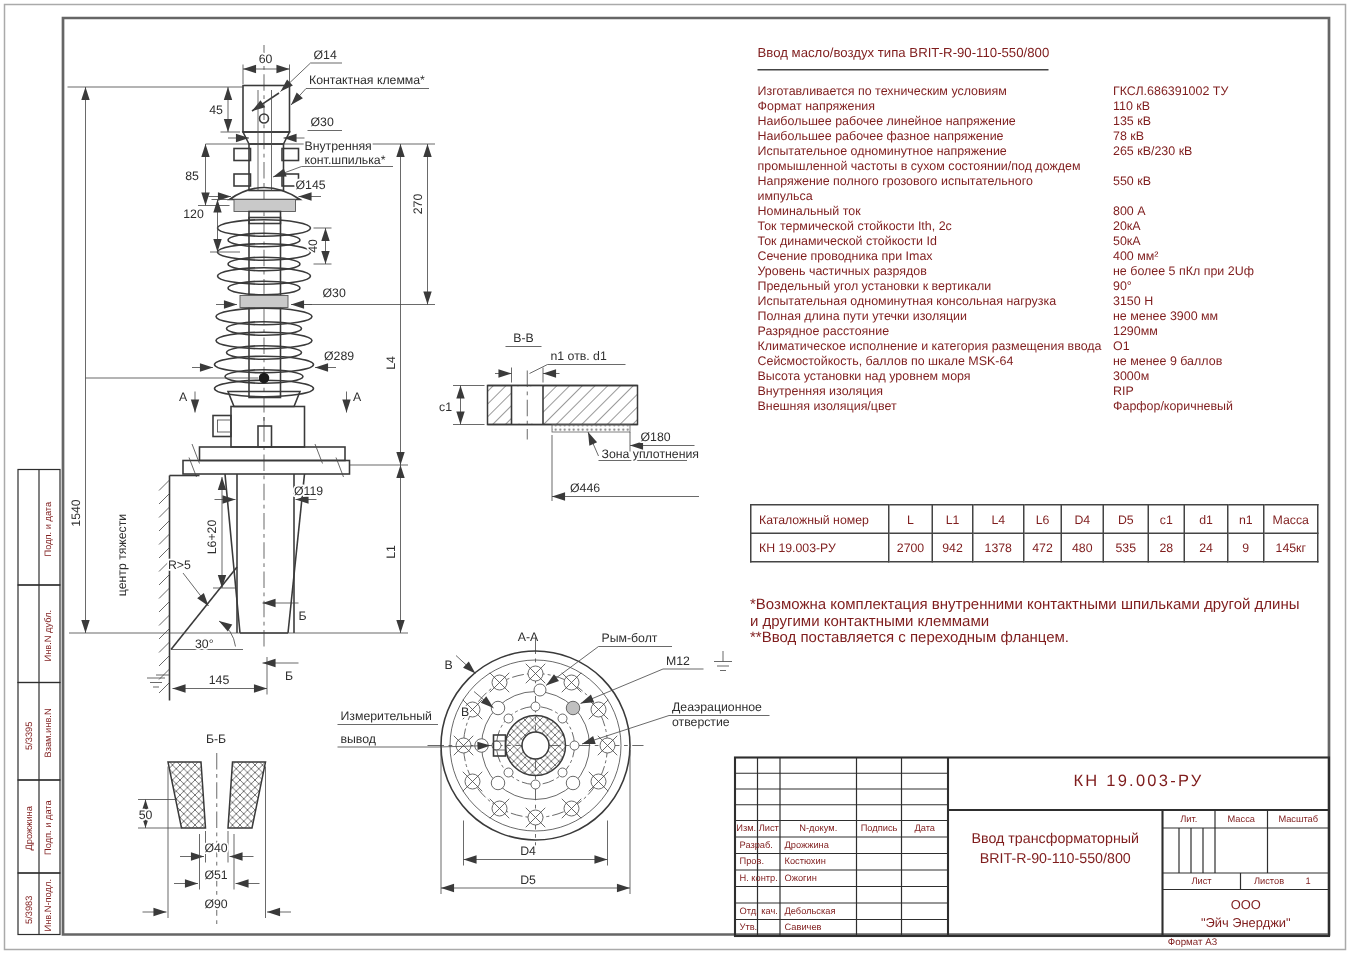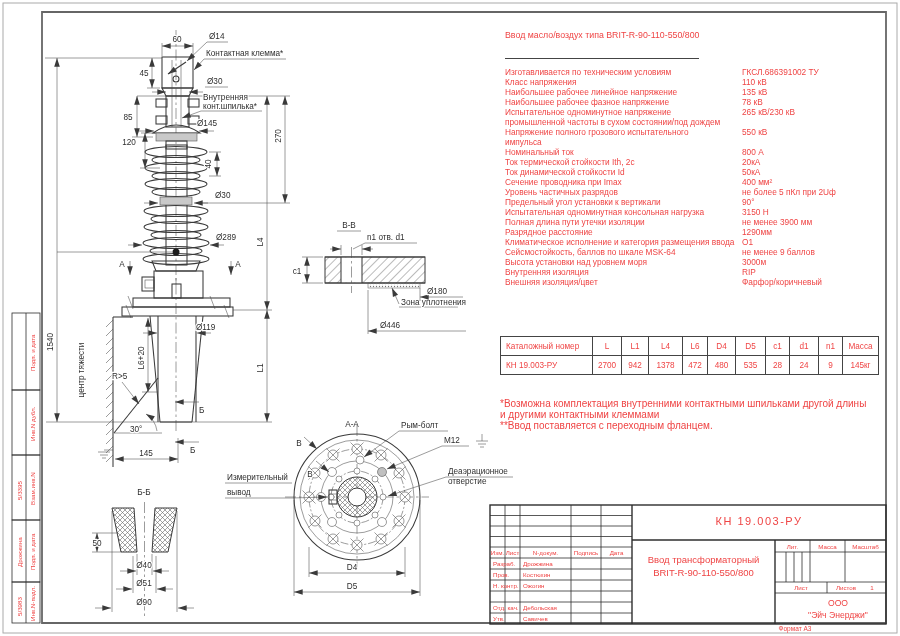--- a/index.html
+++ b/index.html
@@ -1,30 +1,30 @@
 <!DOCTYPE html>
 <html><head>
 <meta charset="utf-8">
 <style>
   html,body{margin:0;padding:0;background:#ddd;}
   .sheet{position:relative;width:900px;height:636px;background:#fff;overflow:hidden;
-         font-family:"Liberation Sans",sans-serif;color:#ef4444;}
+         font-family:"Liberation Sans",sans-serif;color:#7f1d1d;}
   .abs{position:absolute;}
   svg.draw{position:absolute;left:0;top:0;}
   svg .ol{stroke:#3a3a3a;stroke-width:1.05;fill:none;}
   svg .tl{stroke:#4a4a4a;stroke-width:0.55;fill:none;}
   svg .cl{stroke:#4a4a4a;stroke-width:0.55;fill:none;stroke-dasharray:11 3 2.5 3;}
   svg .grid{stroke:#2e2e2e;stroke-width:0.8;fill:none;}
   svg .gridh{stroke:#2e2e2e;stroke-width:1.4;fill:none;}
   svg text{font-family:"Liberation Sans",sans-serif;font-size:8.2px;fill:#2e2e2e;
            paint-order:stroke fill;stroke:#fff;stroke-width:2.4px;stroke-linejoin:round;}
   svg text.nohalo{stroke:none;}
   
   .specs{left:505px;top:30px;width:392px;font-size:8.3px;line-height:10px;}
-  .spec-title{display:inline-block;font-size:8.8px;padding-bottom:18px;margin-bottom:8px;
+  .spec-title{display:inline-block;font-size:8.8px;padding-bottom:6px;margin-bottom:8px;
               border-bottom:1px solid #444;}
   .spec-row{display:flex;}
   .spec-label{width:237px;white-space:pre-line;}
   .spec-value{flex:1;}
   
   table.dims{position:absolute;left:500px;top:336px;border-collapse:collapse;
              font-size:8.2px;table-layout:fixed;}
   table.dims td,table.dims th{border:1px solid #444;height:18px;text-align:center;
              font-weight:normal;padding:0 2px;overflow:hidden;}
   table.dims .c0{text-align:left;padding-left:5px;}
@@ -504,21 +504,21 @@
   </g>
 </svg>
 
 <div class="abs specs">
   <span class="spec-title">Ввод масло/воздух типа BRIT-R-90-110-550/800</span>
   <div class="spec-row">
         <span class="spec-label">Изготавливается по техническим условиям</span>
         <span class="spec-value">ГКСЛ.686391002 ТУ</span>
       </div>
   <div class="spec-row">
-        <span class="spec-label">Класс напряжения</span>
+        <span class="spec-label">Формат напряжения</span>
         <span class="spec-value">110 кВ</span>
       </div>
   <div class="spec-row">
         <span class="spec-label">Наибольшее рабочее линейное напряжение</span>
         <span class="spec-value">135 кВ</span>
       </div>
   <div class="spec-row">
         <span class="spec-label">Наибольшее рабочее фазное напряжение</span>
         <span class="spec-value">78 кВ</span>
       </div>
@@ -662,21 +662,21 @@
   <div class="abs tb" style="left:523px;top:604px;width:48px;">Дебольская</div>
   <div class="abs tb" style="left:493px;top:615px;width:27px;">Утв.</div>
   <div class="abs tb" style="left:523px;top:615px;width:48px;">Савичев</div>
 
   <div class="abs tb tb-center" style="left:775px;top:543px;width:35px;">Лит.</div>
   <div class="abs tb tb-center" style="left:810px;top:543px;width:35px;">Масса</div>
   <div class="abs tb tb-center" style="left:845px;top:543px;width:41px;">Масштаб</div>
   <div class="abs tb tb-center" style="left:775px;top:584px;width:52px;">Лист</div>
   <div class="abs tb tb-center" style="left:827px;top:584px;width:38px;">Листов</div>
   <div class="abs tb tb-center" style="left:862px;top:584px;width:20px;">1</div>
-  <div class="abs company tb-center" style="left:775px;top:597px;width:126px;">
+  <div class="abs company tb-center" style="left:775px;top:597px;width:111px;">
     <div>ООО</div>
     <div>"Эйч Энерджи"</div>
   </div>
   <div class="abs format tb-center" style="left:745px;top:625px;width:100px;">Формат А3</div>
 </div>
 
 <div>
   <div class="vtext" style="left:29px;top:371px;">Подп. и дата</div>
   <div class="vtext" style="left:29px;top:441px;">Инв.N дубл.</div>
   <div class="vtext" style="left:29px;top:505px;">Взам.инв.N</div>

